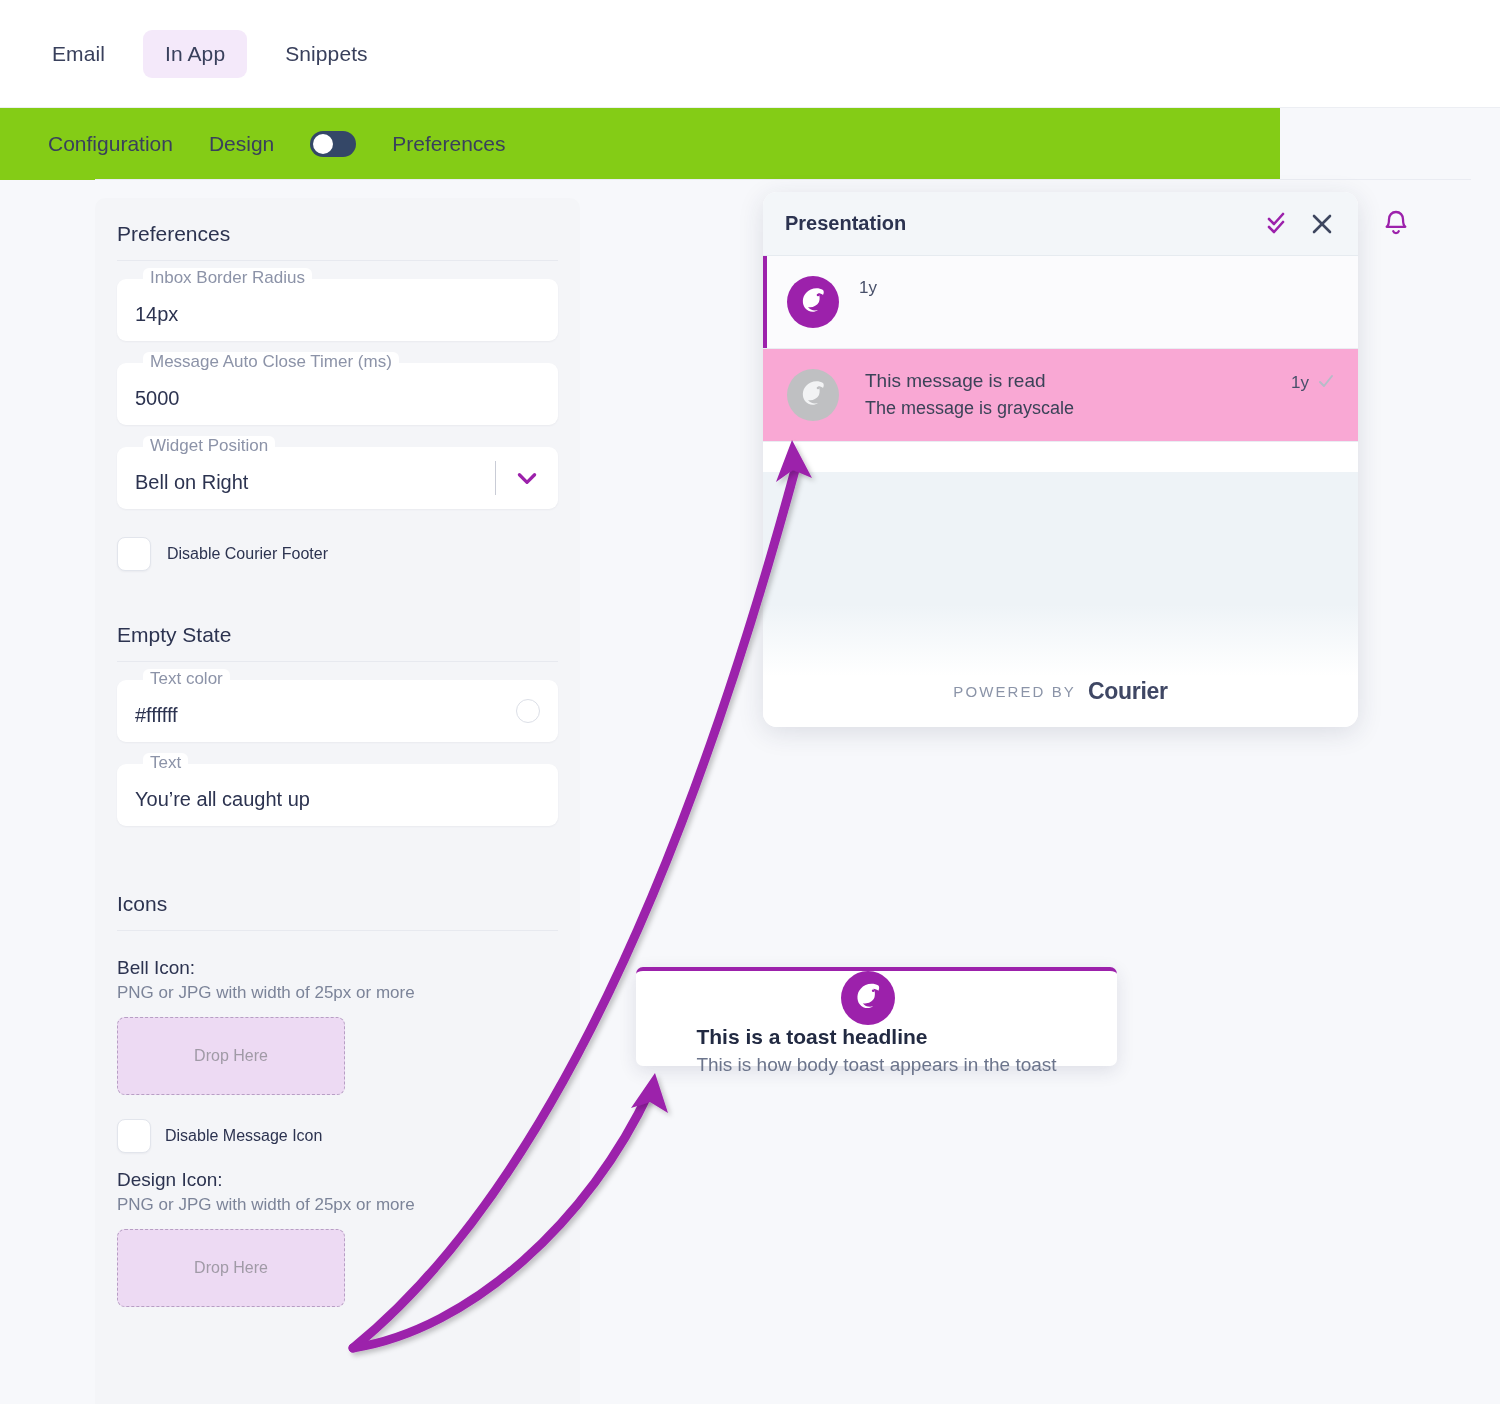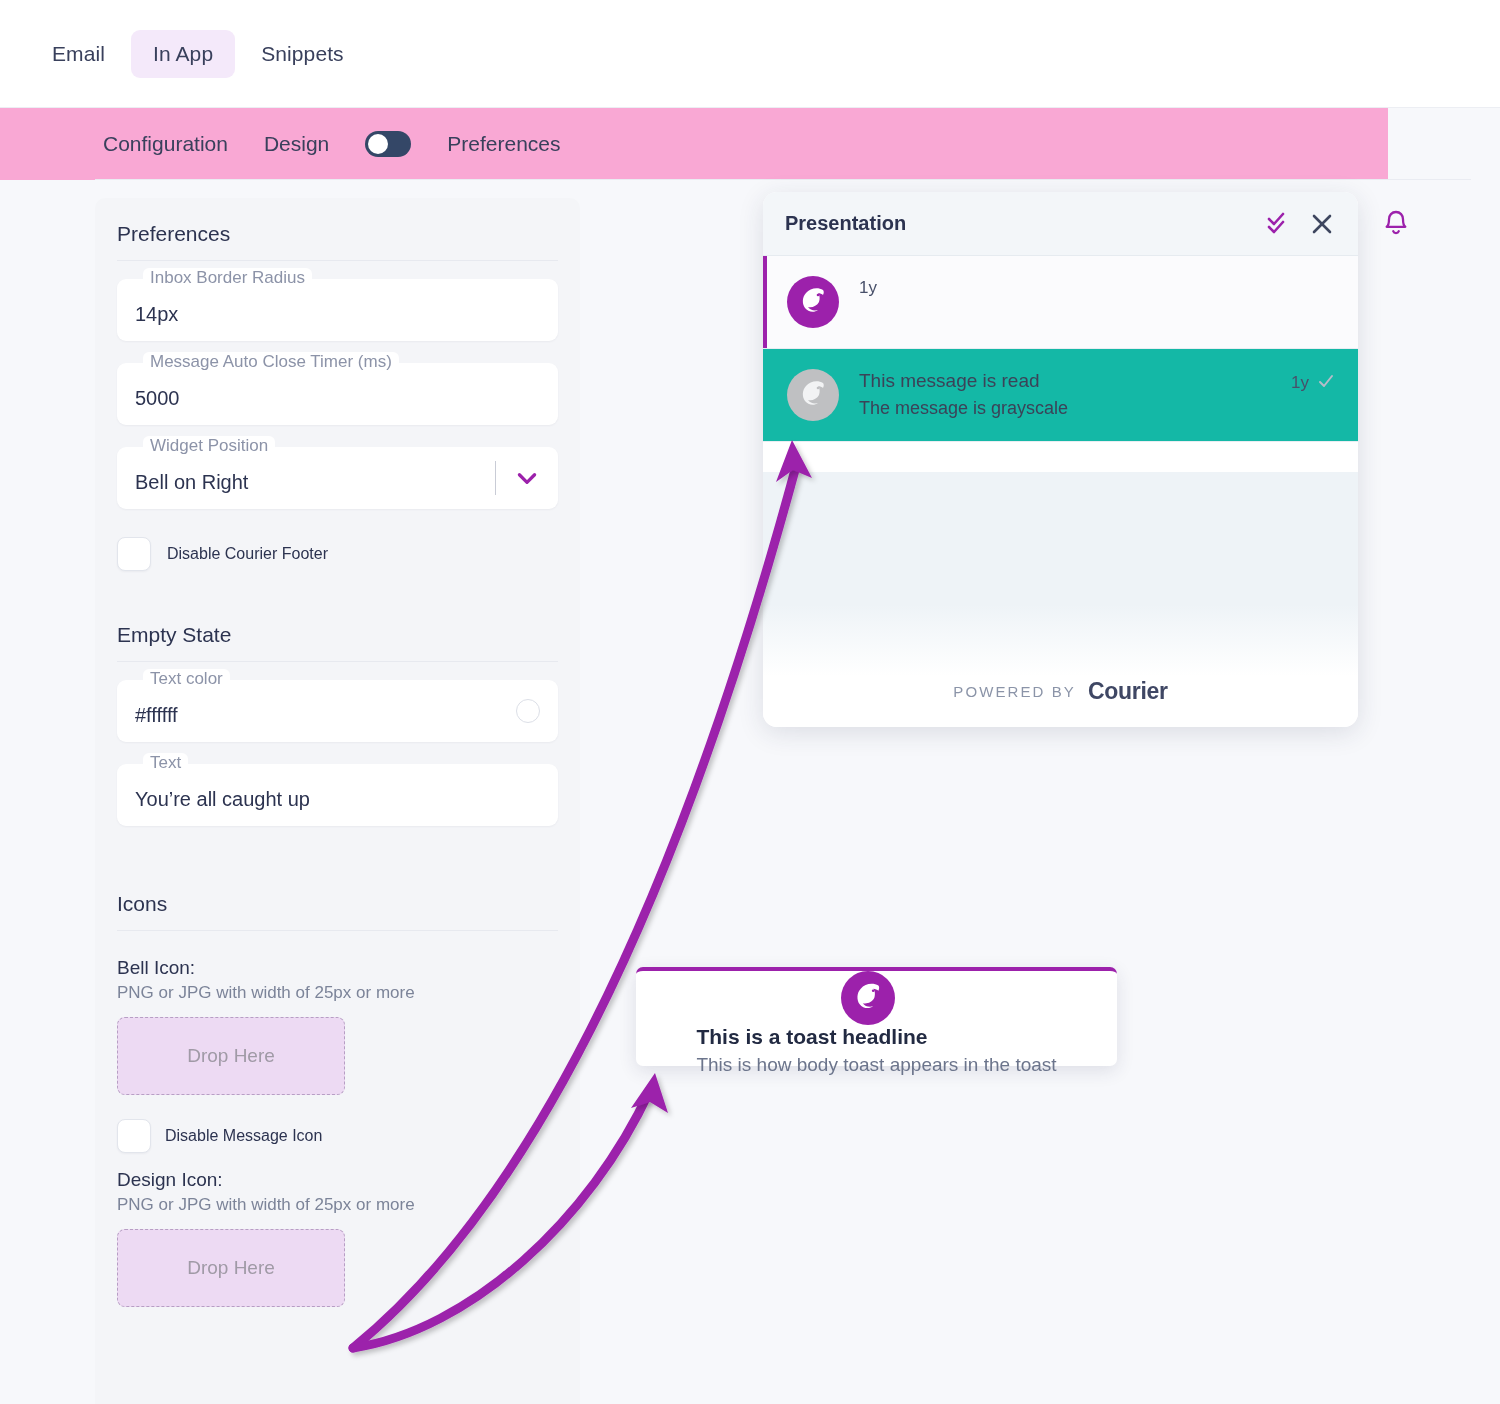--- a/index.html
+++ b/index.html
@@ -8,33 +8,33 @@
     font-family: "Liberation Sans", sans-serif;
     background: #f7f8fb;
     overflow: hidden;
   }
   #root { position: relative; width: 1500px; height: 1404px; }
 
   
   .topbar {
     position: absolute; left: 0; top: 0; width: 1500px; height: 108px;
     background: #ffffff; border-bottom: 1px solid #eceef3;
-    display: flex; align-items: center; padding-left: 30px; gap: 4px;
+    display: flex; align-items: center; padding-left: 30px; gap: 16px;
   }
   .ttab {
     font-size: 21px; color: #39405c; padding: 12px 22px; border-radius: 9px;
     cursor: pointer; white-space: nowrap; letter-spacing: .1px;
   }
   .ttab.active { background: #f4e9fa; }
 
   
   .subnav {
-    position: absolute; left: 0; top: 108px; width: 1388px; height: 72px;
-    display: flex; align-items: center; padding-left: 103px; gap: 36px;
-    background: #f9a8d4;
+    position: absolute; left: 0; top: 108px; width: 1280px; height: 72px;
+    display: flex; align-items: center; padding-left: 48px; gap: 36px;
+    background: #84cc16;
   }
   .subnav .item { font-size: 21px; color: #39405c; cursor: pointer; white-space: nowrap; }
   .toggle {
     width: 46px; height: 26px; border-radius: 13px; background: #344767;
     position: relative; cursor: pointer; flex: none;
   }
   .toggle .knob {
     position: absolute; left: 3px; top: 3px; width: 20px; height: 20px;
     border-radius: 50%; background: #ffffff;
   }
@@ -83,21 +83,21 @@
     border: 1px solid #e2e5ec; flex: none; cursor: pointer;
     box-shadow: 0 1px 2px rgba(40,45,70,.05);
   }
   .checkrow .ctext { font-size: 16px; color: #2c3350; }
 
   .iconlabel { font-size: 19px; color: #2c3350; margin-top: 10px; }
   .iconhint { font-size: 17px; color: #7c8499; margin-top: 4px; margin-bottom: 14px; }
   .drop {
     width: 228px; height: 78px; background: #eddaf3; border: 1px dashed #b79ec4;
     border-radius: 8px; display: flex; align-items: center; justify-content: center;
-    font-size: 19px; color: #a09aa6; cursor: pointer; margin-bottom: 24px;
+    font-size: 16px; color: #a09aa6; cursor: pointer; margin-bottom: 24px;
   }
 
   
   .inbox {
     position: absolute; left: 763px; top: 192px; width: 595px; height: 535px;
     background: #ffffff; border-radius: 14px; overflow: hidden;
     box-shadow: 0 6px 26px rgba(40,45,80,.13);
   }
   .inbox-head {
     height: 64px; background: #f3f6f9; display: flex; align-items: center;
@@ -107,21 +107,21 @@
   .headicon { width: 28px; height: 28px; margin-left: 16px; cursor: pointer; }
   .msg {
     display: flex; align-items: flex-start; padding: 20px 22px 20px 24px;
     position: relative; border-bottom: 1px solid #e9edf2; cursor: pointer;
   }
   .msg.unread { background: #fbfbfd; }
   .msg.unread::before {
     content: ""; position: absolute; left: 0; top: 0; bottom: 0;
     width: 4px; background: #9c21ab;
   }
-  .msg.read { background: #14b8a6; }
+  .msg.read { background: #f9a8d4; gap: 6px; }
   .bird { width: 52px; height: 52px; border-radius: 50%; flex: none; margin-right: 20px; }
   .msg-body { flex: 1; padding-top: 1px; }
   .msg-title { font-size: 19px; color: #2c3350; margin-bottom: 6px; }
   .msg-sub { font-size: 18px; color: #3b4358; }
   .msg.read .msg-title, .msg.read .msg-sub { color: #3b4358; }
   .msg-meta { display: flex; align-items: center; gap: 7px; padding-top: 2px; }
   .msg-time { font-size: 17px; color: #48506a; }
   .inbox-fill {
     position: absolute; left: 0; right: 0; top: 280px; bottom: 0;
     background: linear-gradient(180deg, #eef3f7 0%, #eef3f7 52%, #ffffff 80%, #ffffff 100%);

